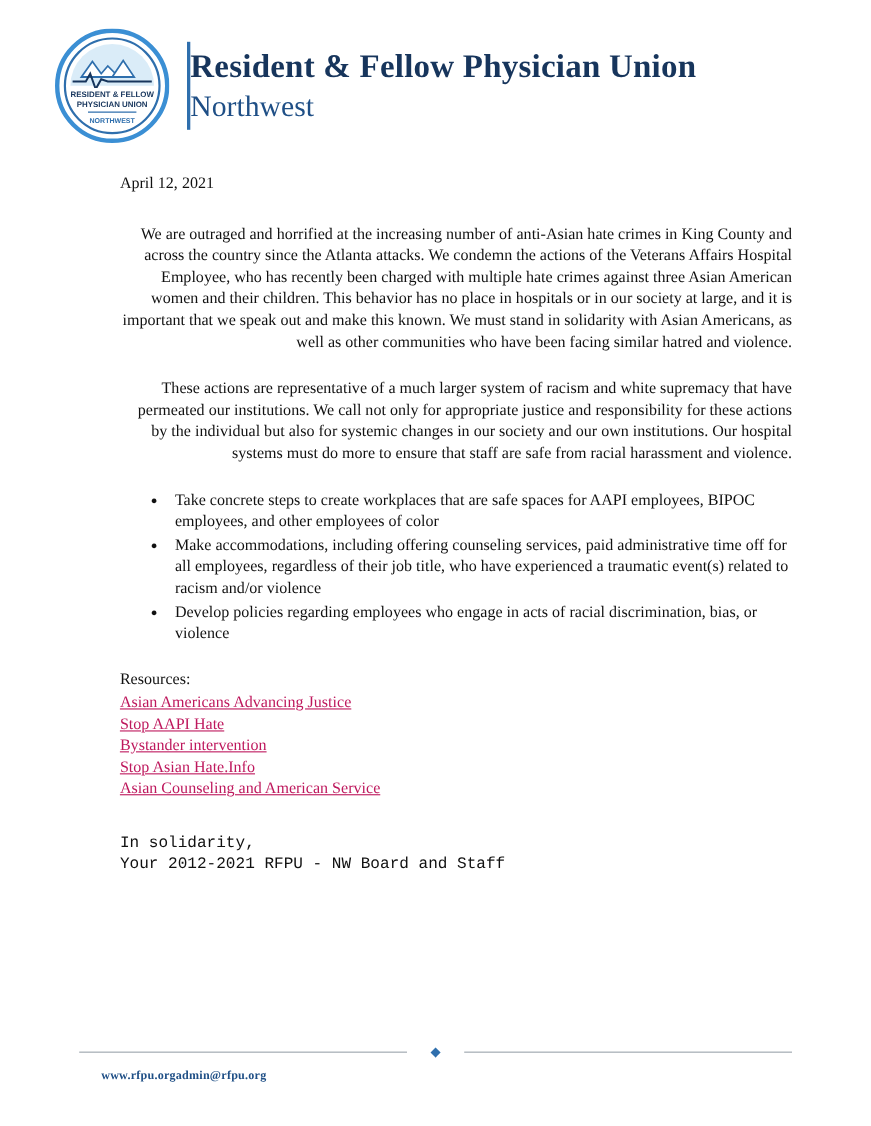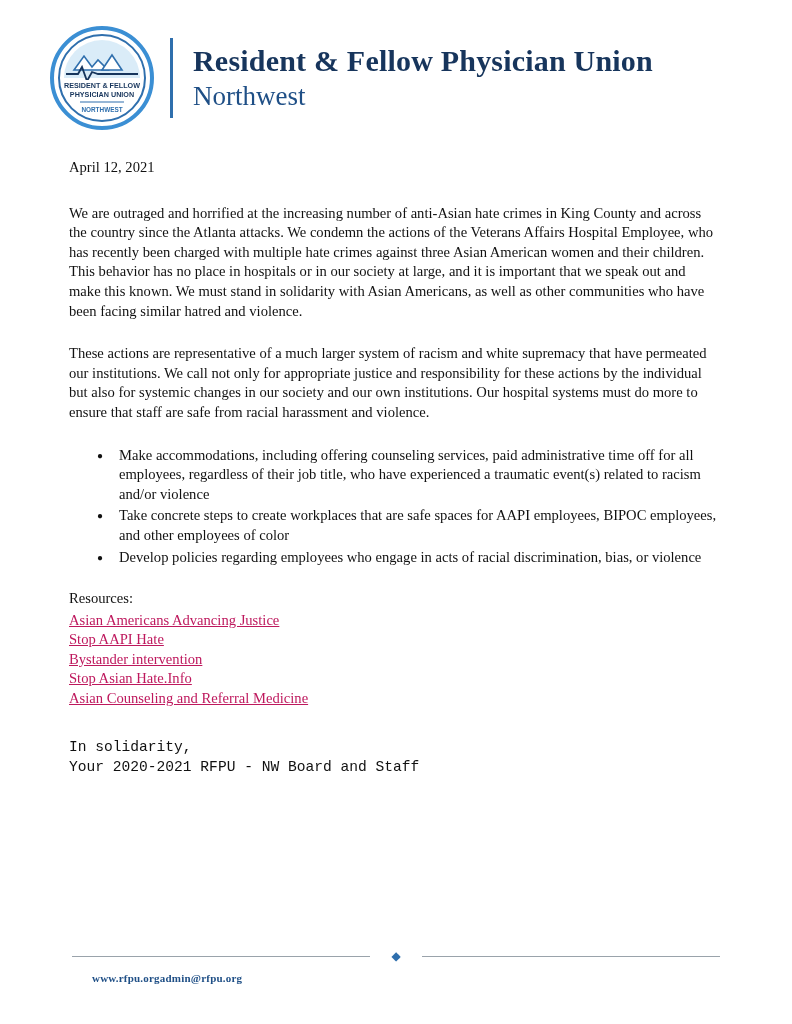--- a/index.html
+++ b/index.html
@@ -35,50 +35,49 @@
   }
   .logo svg { display: block; }
 
   .header-divider {
     width: 3px;
     align-self: stretch;
     background: #2f6fad;
     margin: 12px 0 12px 16px;
   }
   .header-text {
-    padding-left: 20px;
   }
   .title-main {
     font-family: "Liberation Serif", serif;
     font-weight: bold;
     font-size: 30px;
     line-height: 34px;
     color: #17355c;
     letter-spacing: 0.2px;
   }
   .title-sub {
     font-family: "Liberation Serif", serif;
     font-size: 27px;
     line-height: 32px;
     color: #1f4f86;
     margin-top: 2px;
   }
 
   
   .content {
-    padding: 28px 72px 0 69px;
+    padding: 28px 72px 0 109px;
     font-size: 14.6px;
     line-height: 19.6px;
   }
   .date {
     margin-bottom: 26px;
   }
   .para {
     margin-bottom: 23px;
-    text-align: left;
+    text-align: right;
   }
   .para.tight {
     margin-bottom: 4px;
   }
   ul.demands {
     margin: 0 0 22px 0;
     padding-left: 28px;
     list-style: none;
   }
   ul.demands li {
@@ -185,36 +184,36 @@
 
   <div class="content">
 
     <div class="date">April 12, 2021</div>
 
     <p class="para">We are outraged and horrified at the increasing number of anti-Asian hate crimes in King County and across the country since the Atlanta attacks. We condemn the actions of the Veterans Affairs Hospital Employee, who has recently been charged with multiple hate crimes against three Asian American women and their children. This behavior has no place in hospitals or in our society at large, and it is important that we speak out and make this known. We must stand in solidarity with Asian Americans, as well as other communities who have been facing similar hatred and violence.</p>
     <p class="para">These actions are representative of a much larger system of racism and white supremacy that have permeated our institutions. We call not only for appropriate justice and responsibility for these actions by the individual but also for systemic changes in our society and our own institutions. Our hospital systems must do more to ensure that staff are safe from racial harassment and violence.</p>
 
 
     <ul class="demands">
+      <li>Take concrete steps to create workplaces that are safe spaces for AAPI employees, BIPOC employees, and other employees of color</li>
       <li>Make accommodations, including offering counseling services, paid administrative time off for all employees, regardless of their job title, who have experienced a traumatic event(s) related to racism and/or violence</li>
-      <li>Take concrete steps to create workplaces that are safe spaces for AAPI employees, BIPOC employees, and other employees of color</li>
       <li>Develop policies regarding employees who engage in acts of racial discrimination, bias, or violence</li>
     </ul>
 
 
     <div class="resources-label">Resources:</div>
     <a class="resource-link" href="#">Asian Americans Advancing Justice</a>
     <a class="resource-link" href="#">Stop AAPI Hate</a>
     <a class="resource-link" href="#">Bystander intervention</a>
     <a class="resource-link" href="#">Stop Asian Hate.Info</a>
-    <a class="resource-link" href="#">Asian Counseling and Referral Medicine</a>
+    <a class="resource-link" href="#">Asian Counseling and American Service</a>
 
     <div class="signoff">
       <div>In solidarity,</div>
-      <div>Your 2020-2021 RFPU - NW Board and Staff</div>
+      <div>Your 2012-2021 RFPU - NW Board and Staff</div>
     </div>
   </div>
 
   <div class="footer">
     <div class="footer-rule">
       <div class="line left"></div>
       <div class="diamond">◆</div>
       <div class="line right"></div>
     </div>
     <div class="footer-row">

